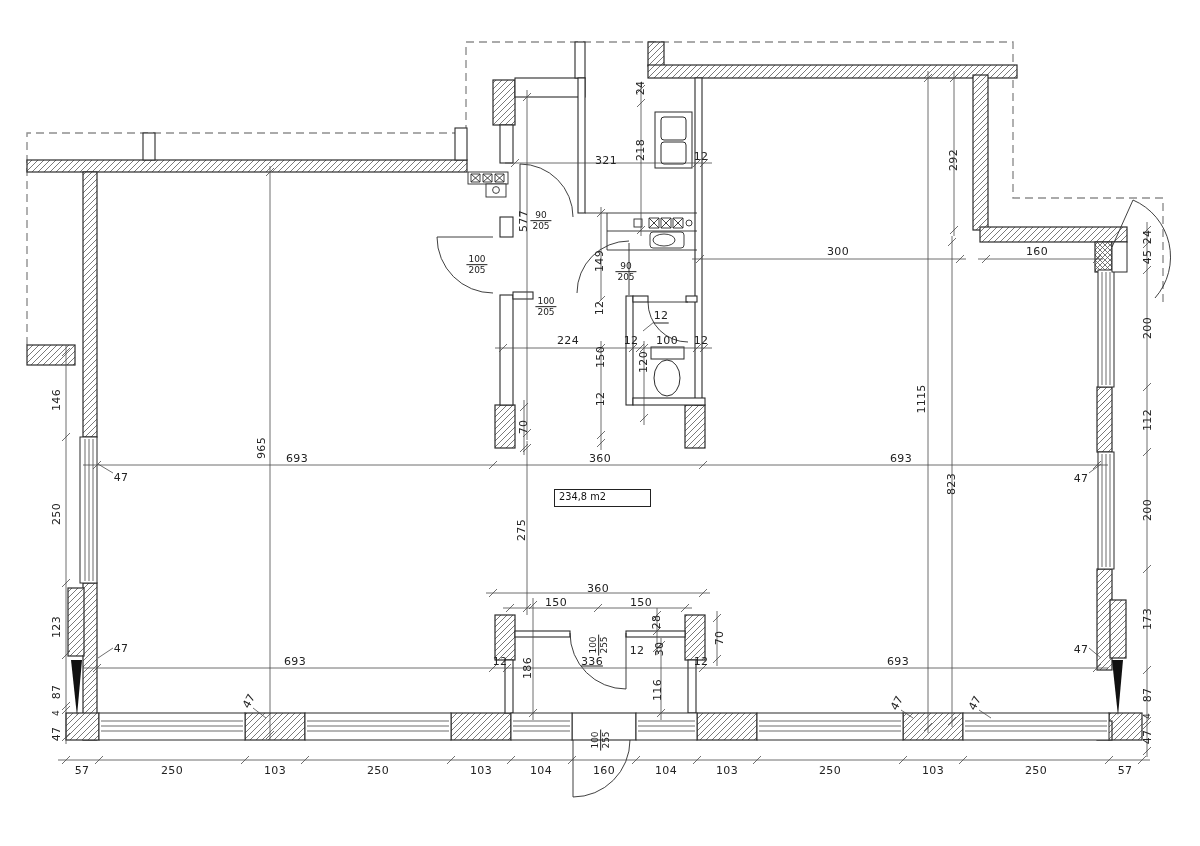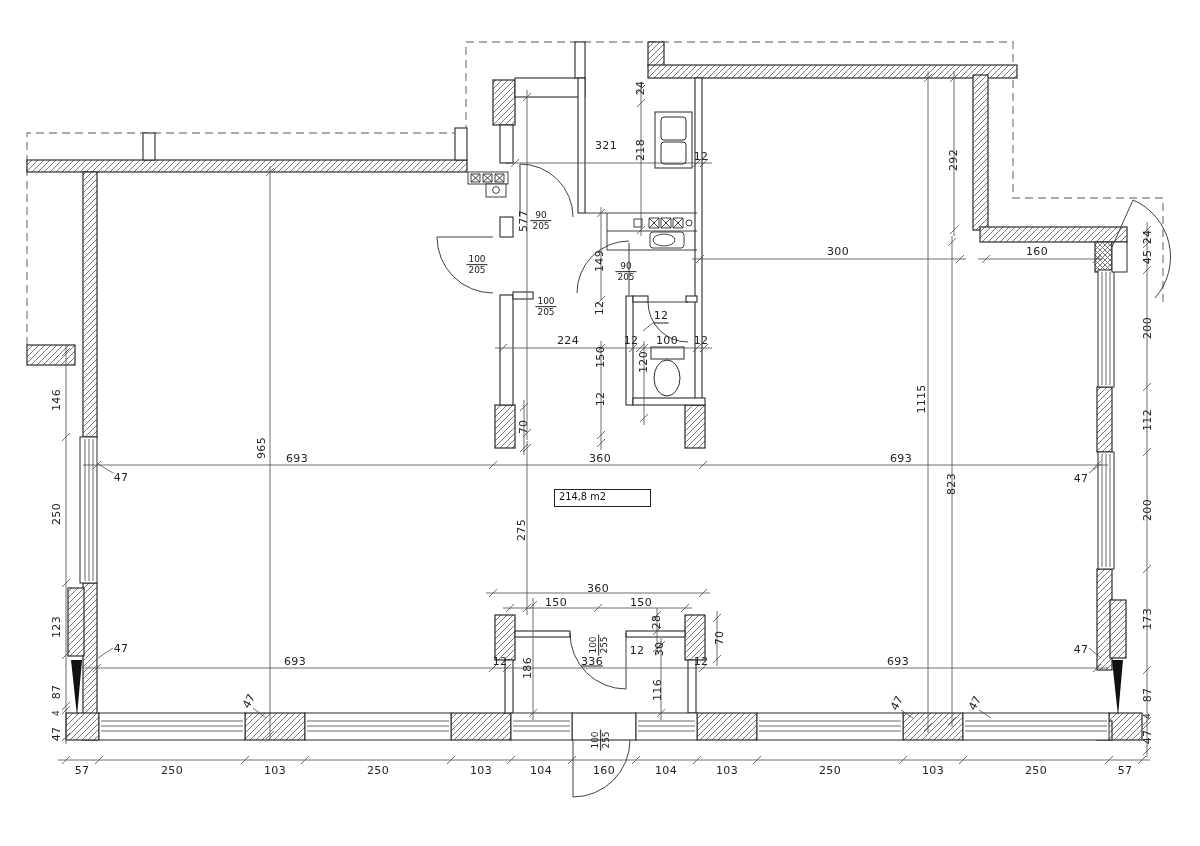--- a/index.html
+++ b/index.html
@@ -197,21 +197,21 @@
         <path d="M644,341V425M640,352L648,344M640,422L648,414"></path>
         <path d="M524,400V455M520,411L528,403M520,452L528,444"></path>
         <path d="M533,598V720M529,609L537,601M529,717L537,709"></path>
         <path d="M657,608V655M653,619L661,611M653,635L661,627M653,652L661,644"></path>
         <path d="M661,638V720M657,649L665,641M657,717L665,709"></path>
         <path d="M717,611V666M713,622L721,614M713,663L721,655"></path>
       </g>
 </svg>
 
 <div id="labels">
-      <div class="dim" style="left: 606px; top: 145px;">321</div>
+      <div class="dim" style="left: 606px; top: 160px;">321</div>
       <div class="dim v" style="left: 640px; top: 150px;">218</div>
       <div class="dim v" style="left: 640px; top: 88px;">24</div>
       <div class="dim" style="left: 701px; top: 156px;">12</div>
       <div class="dim v" style="left: 953px; top: 160px;">292</div>
       <div class="dim" style="left: 838px; top: 251px;">300</div>
       <div class="dim" style="left: 1037px; top: 251px;">160</div>
       <div class="dim v" style="left: 1147px; top: 237px;">24</div>
       <div class="dim v" style="left: 1147px; top: 257px;">45</div>
       <div class="dim v" style="left: 1147px; top: 328px;">200</div>
       <div class="dim v" style="left: 1147px; top: 420px;">112</div>
@@ -299,16 +299,16 @@
       <div class="dim" style="left: 604px; top: 770px;">160</div>
       <div class="dim" style="left: 666px; top: 770px;">104</div>
       <div class="dim" style="left: 727px; top: 770px;">103</div>
       <div class="dim" style="left: 830px; top: 770px;">250</div>
       <div class="dim" style="left: 933px; top: 770px;">103</div>
       <div class="dim" style="left: 1036px; top: 770px;">250</div>
       <div class="dim" style="left: 1125px; top: 770px;">57</div>
     </div>
 
 <div class="areabox">
-  <div class="val">214,8 m2</div>
+  <div class="val">234,8 m2</div>
 </div>
 
 </div>
 
 </body></html>

